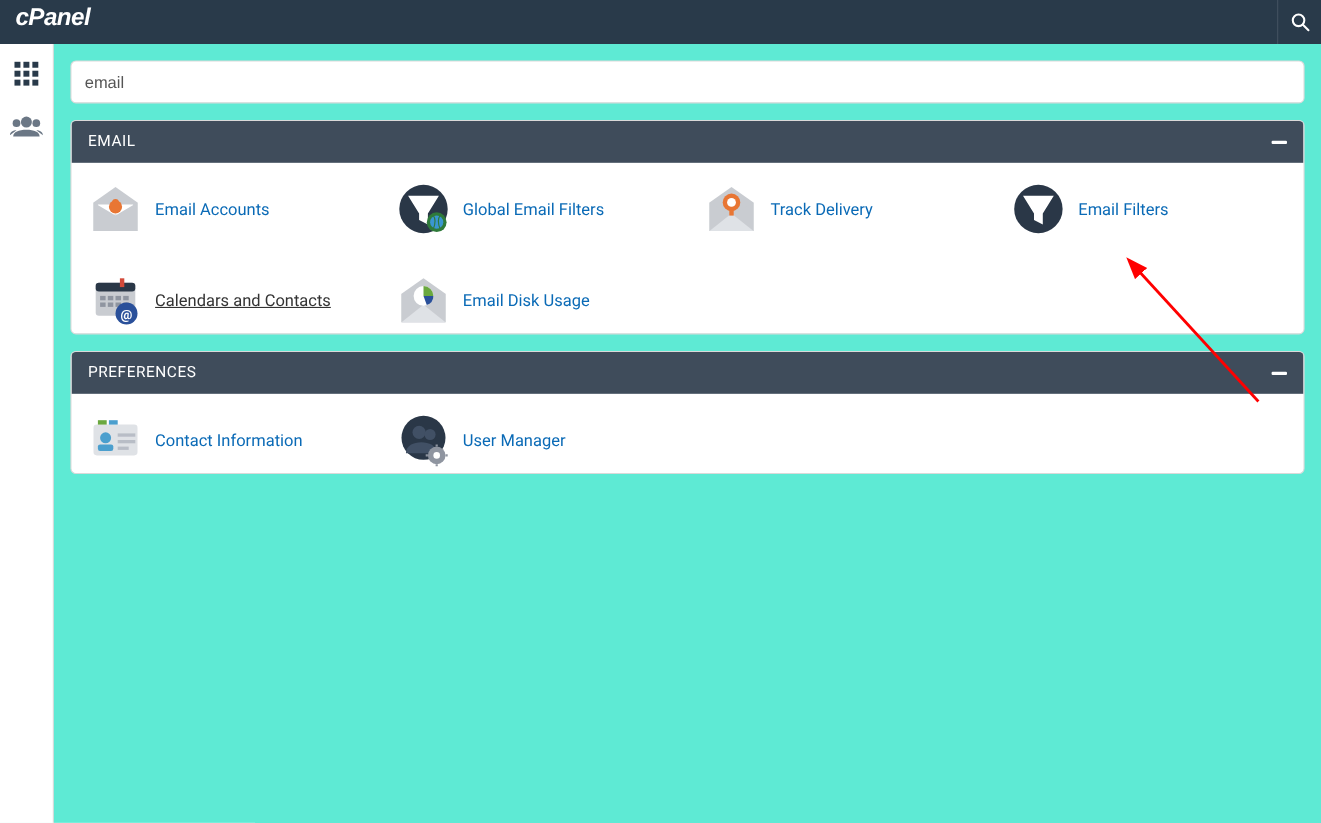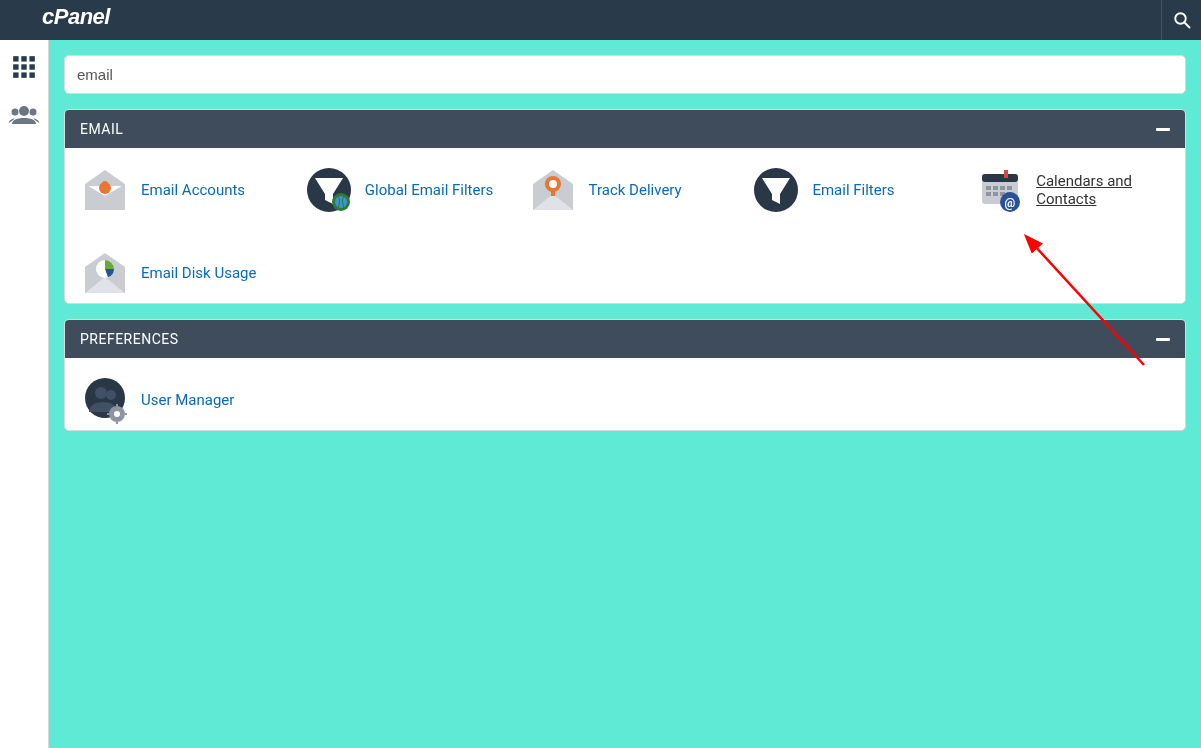--- a/index.html
+++ b/index.html
@@ -1,35 +1,35 @@
 <!DOCTYPE html>
 <html><head>
 <meta charset="utf-8">
 <style>
 * { margin:0; padding:0; box-sizing:border-box; }
 body { font-family: -apple-system, BlinkMacSystemFont, "Segoe UI", Roboto, Arial, sans-serif; background:#fff; width:1201px; height:748px; overflow:hidden; }
 
 
 .topbar { background:#293a4a; height:40px; display:flex; align-items:center; justify-content:space-between; padding:0 0 0 14px; }
-.topbar .logo { color:#84cc16; font-style:italic; font-weight:700; font-size:22px; letter-spacing:-0.5px;margin-left:28px; }
+.topbar .logo { color:#84cc16; font-style:italic; font-weight:700; font-size:22px; letter-spacing:-0.5px; }
 .top-search-btn { width:40px; height:40px; display:flex; align-items:center; justify-content:center; cursor:pointer; border-left:1px solid rgba(255,255,255,0.12); }
 
 
 .leftrail { position:absolute; top:40px; left:0; width:49px; height:708px; border-right:1px solid #d9d9d9; background:#fff; display:flex; flex-direction:column; align-items:center; gap:20px; padding-top:14px; }
 .leftrail .rail-btn { cursor:pointer; color:#293a4a; }
 
 
 .main { position:absolute; top:40px; left:49px; right:0; bottom:0; padding:15px; background:#5eead4; }
 
 .search-wrap { background:#fff; border:1px solid #d9d9d9; border-radius:5px; padding:9px 12px; margin-bottom:15px; }
 .search-input { width:100%; border:none; outline:none; font-size:15px; color:#555; background:transparent; }
 
 .panel { border:1px solid #d9d9d9; border-radius:5px; margin-bottom:15px; overflow:hidden; background:#fff; }
 .panel-header { background:#3f4c5b; color:#fff; padding:11px 15px; font-size:14px; letter-spacing:0.5px; display:flex; align-items:center; justify-content:space-between; cursor:pointer; }
-.panel-body { padding:16px 16px 4px 16px; display:grid; grid-template-columns:repeat(5,1fr); row-gap:12px; column-gap:12px;gap:31px; }
+.panel-body { padding:16px 16px 4px 16px; display:grid; grid-template-columns:repeat(4,1fr); row-gap:12px; column-gap:12px;gap:31px; }
 
 .item { display:flex; align-items:center; gap:12px; cursor:pointer; padding:2px 0; }
 .item-label { color:#0a6ab6; font-size:15px; }
 .item-label.underline { text-decoration:underline; color:#333; }
 
 .icon48 { width:48px; height:48px; flex-shrink:0; }
 
 .collapse-icon { width:14px; height:3px; background:#fff; border-radius:1px; }
 
 
@@ -174,20 +174,33 @@
     </div>
   </div>
 
   <div class="panel">
     <div class="panel-header">
       <span>PREFERENCES</span>
       <span class="collapse-icon"></span>
     </div>
     <div class="panel-body">
 
+      <div class="item">
+        <svg class="icon48" viewBox="0 0 48 48">
+          <rect x="4" y="10" width="40" height="28" rx="3" fill="#dfe2e6"></rect>
+          <rect x="8" y="6" width="8" height="4" fill="#6aa83f"></rect>
+          <rect x="18" y="6" width="8" height="4" fill="#4b9fce"></rect>
+          <circle cx="15" cy="22" r="5" fill="#4b9fce"></circle>
+          <rect x="8" y="28" width="14" height="6" rx="2" fill="#4b9fce"></rect>
+          <rect x="26" y="18" width="16" height="3" fill="#b8bdc6"></rect>
+          <rect x="26" y="24" width="16" height="3" fill="#b8bdc6"></rect>
+          <rect x="26" y="30" width="10" height="3" fill="#b8bdc6"></rect>
+        </svg>
+        <span class="item-label">Contact Information</span>
+      </div>
 
       <div class="item">
         <svg class="icon48" viewBox="0 0 48 48">
           <circle cx="24" cy="22" r="20" fill="#2a3747"></circle>
           <circle cx="20" cy="17" r="6" fill="#415065"></circle>
           <circle cx="30" cy="19" r="5" fill="#415065"></circle>
           <path d="M8 36 c0-7 7-10 14-10 s14 3 14 10" fill="#415065"></path>
           <circle cx="36" cy="38" r="8" fill="#8f95a0"></circle>
           <circle cx="36" cy="38" r="3" fill="#fff"></circle>
           <g stroke="#8f95a0" stroke-width="2">

